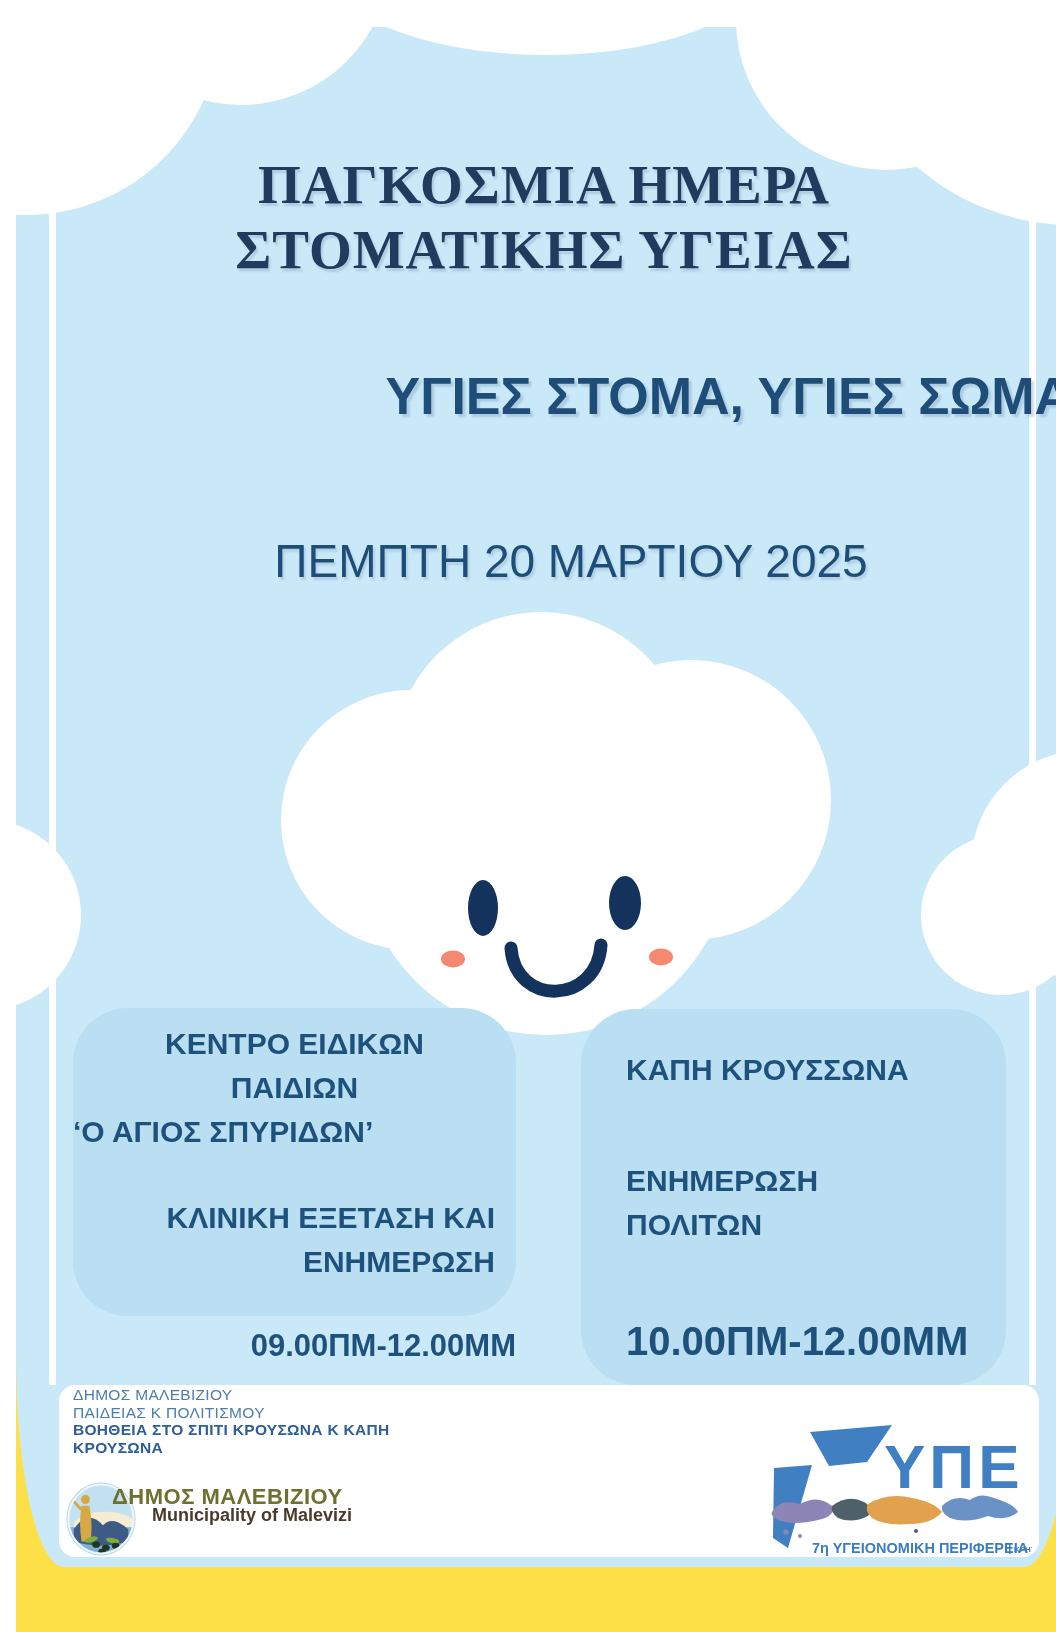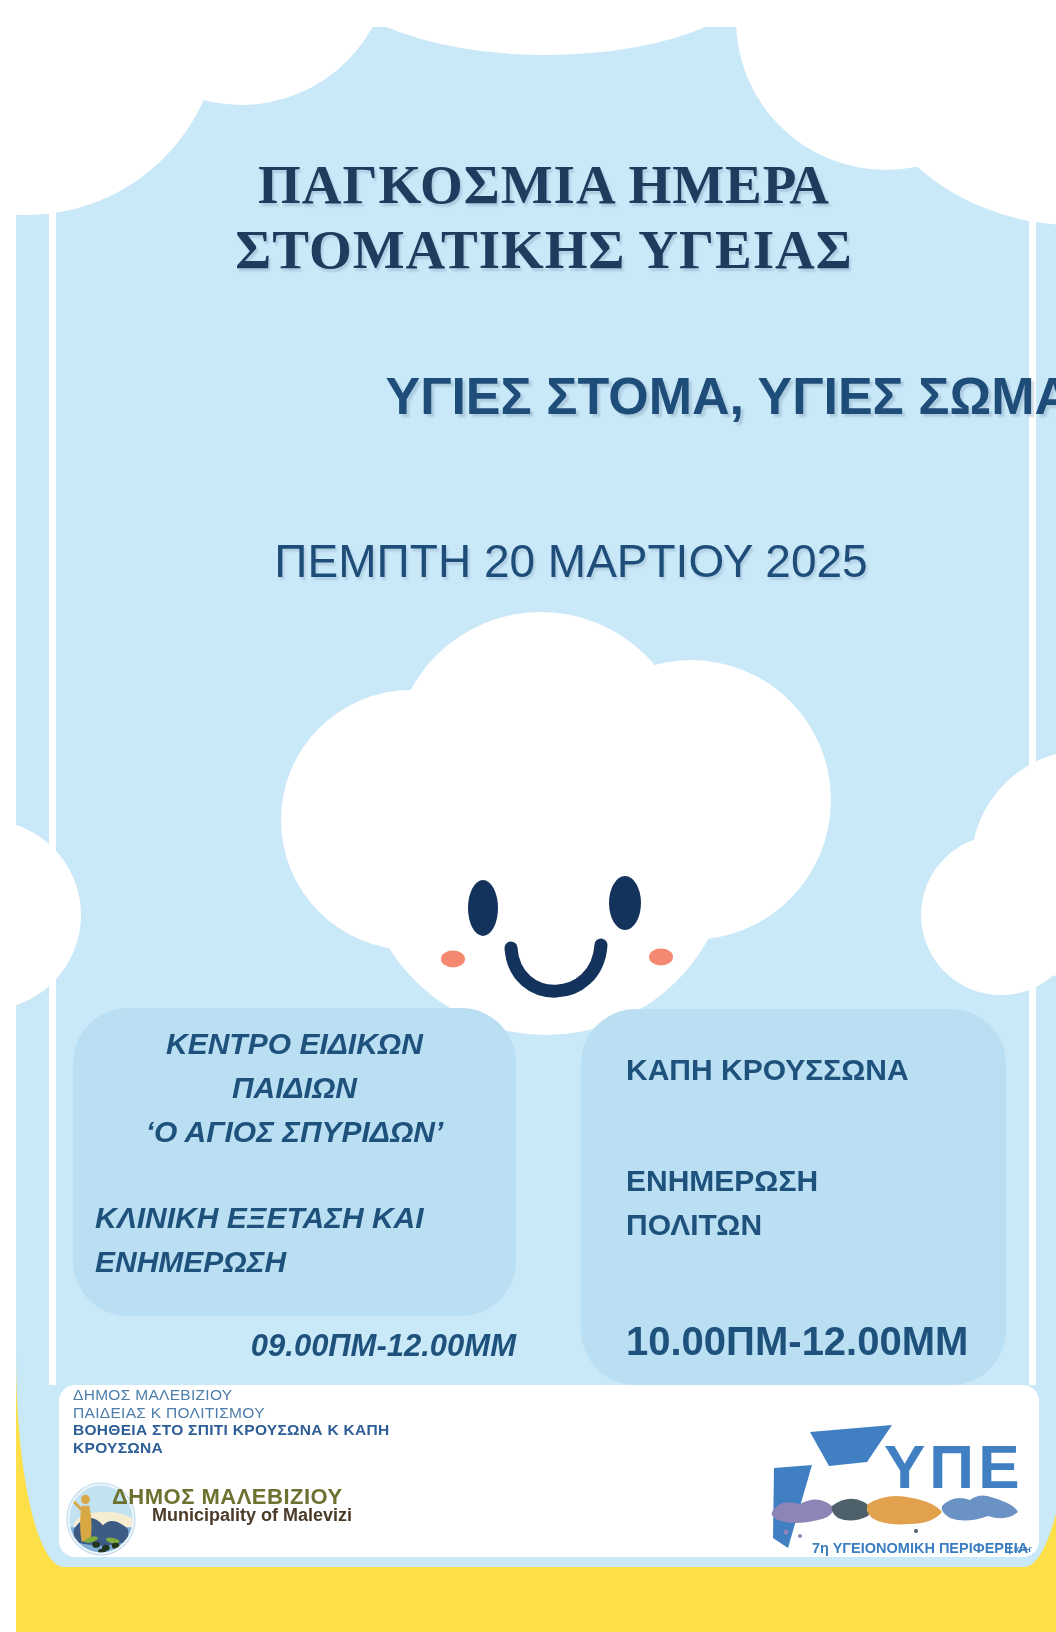--- a/index.html
+++ b/index.html
@@ -49,25 +49,25 @@
     position:absolute;left:0;top:534px;width:1056px;text-align:center;
     font-weight:normal;font-size:46px;color:#1d4d78;
     text-shadow:2px 3px 2px rgba(110,140,170,0.25);
     padding-left:27px;
   }
   
   .card{
     position:absolute;background:#badff2;border-radius:55px;
     color:#1e527c;font-weight:bold;font-size:30px;
   }
-  .card-left{left:57px;top:1008px;width:443px;height:308px;font-style:italic;}
+  .card-left{left:57px;top:1008px;width:443px;height:308px;}
   .card-right{left:565px;top:1009px;width:425px;height:376px;}
   .card-left .venue{margin:14px auto 0 auto;max-width:360px;text-align:center;line-height:44px;}
-  .card-left .venue-name{margin-top:0;text-align:center;line-height:44px;}
-  .card-left .activity{margin:42px 0 0 22px;max-width:400px;line-height:44px;}
+  .card-left .venue-name{margin-top:0;text-align:left;line-height:44px;}
+  .card-left .activity{margin:42px 0 0 22px;max-width:400px;line-height:44px;text-align:right;}
   .card-left .time{margin:44px 0 0 22px;font-size:31px;text-align:right;}
   .card-right .venue{margin:44px 0 0 45px;}
   .card-right .activity{margin:72px 0 0 45px;max-width:250px;line-height:44px;}
   .card-right .time{margin:72px 0 0 45px;font-size:40px;}
   
   .footer-box{
     position:absolute;left:43px;top:1385px;width:980px;height:172px;
     background:#ffffff;border-radius:16px;
   }
   .credits{

